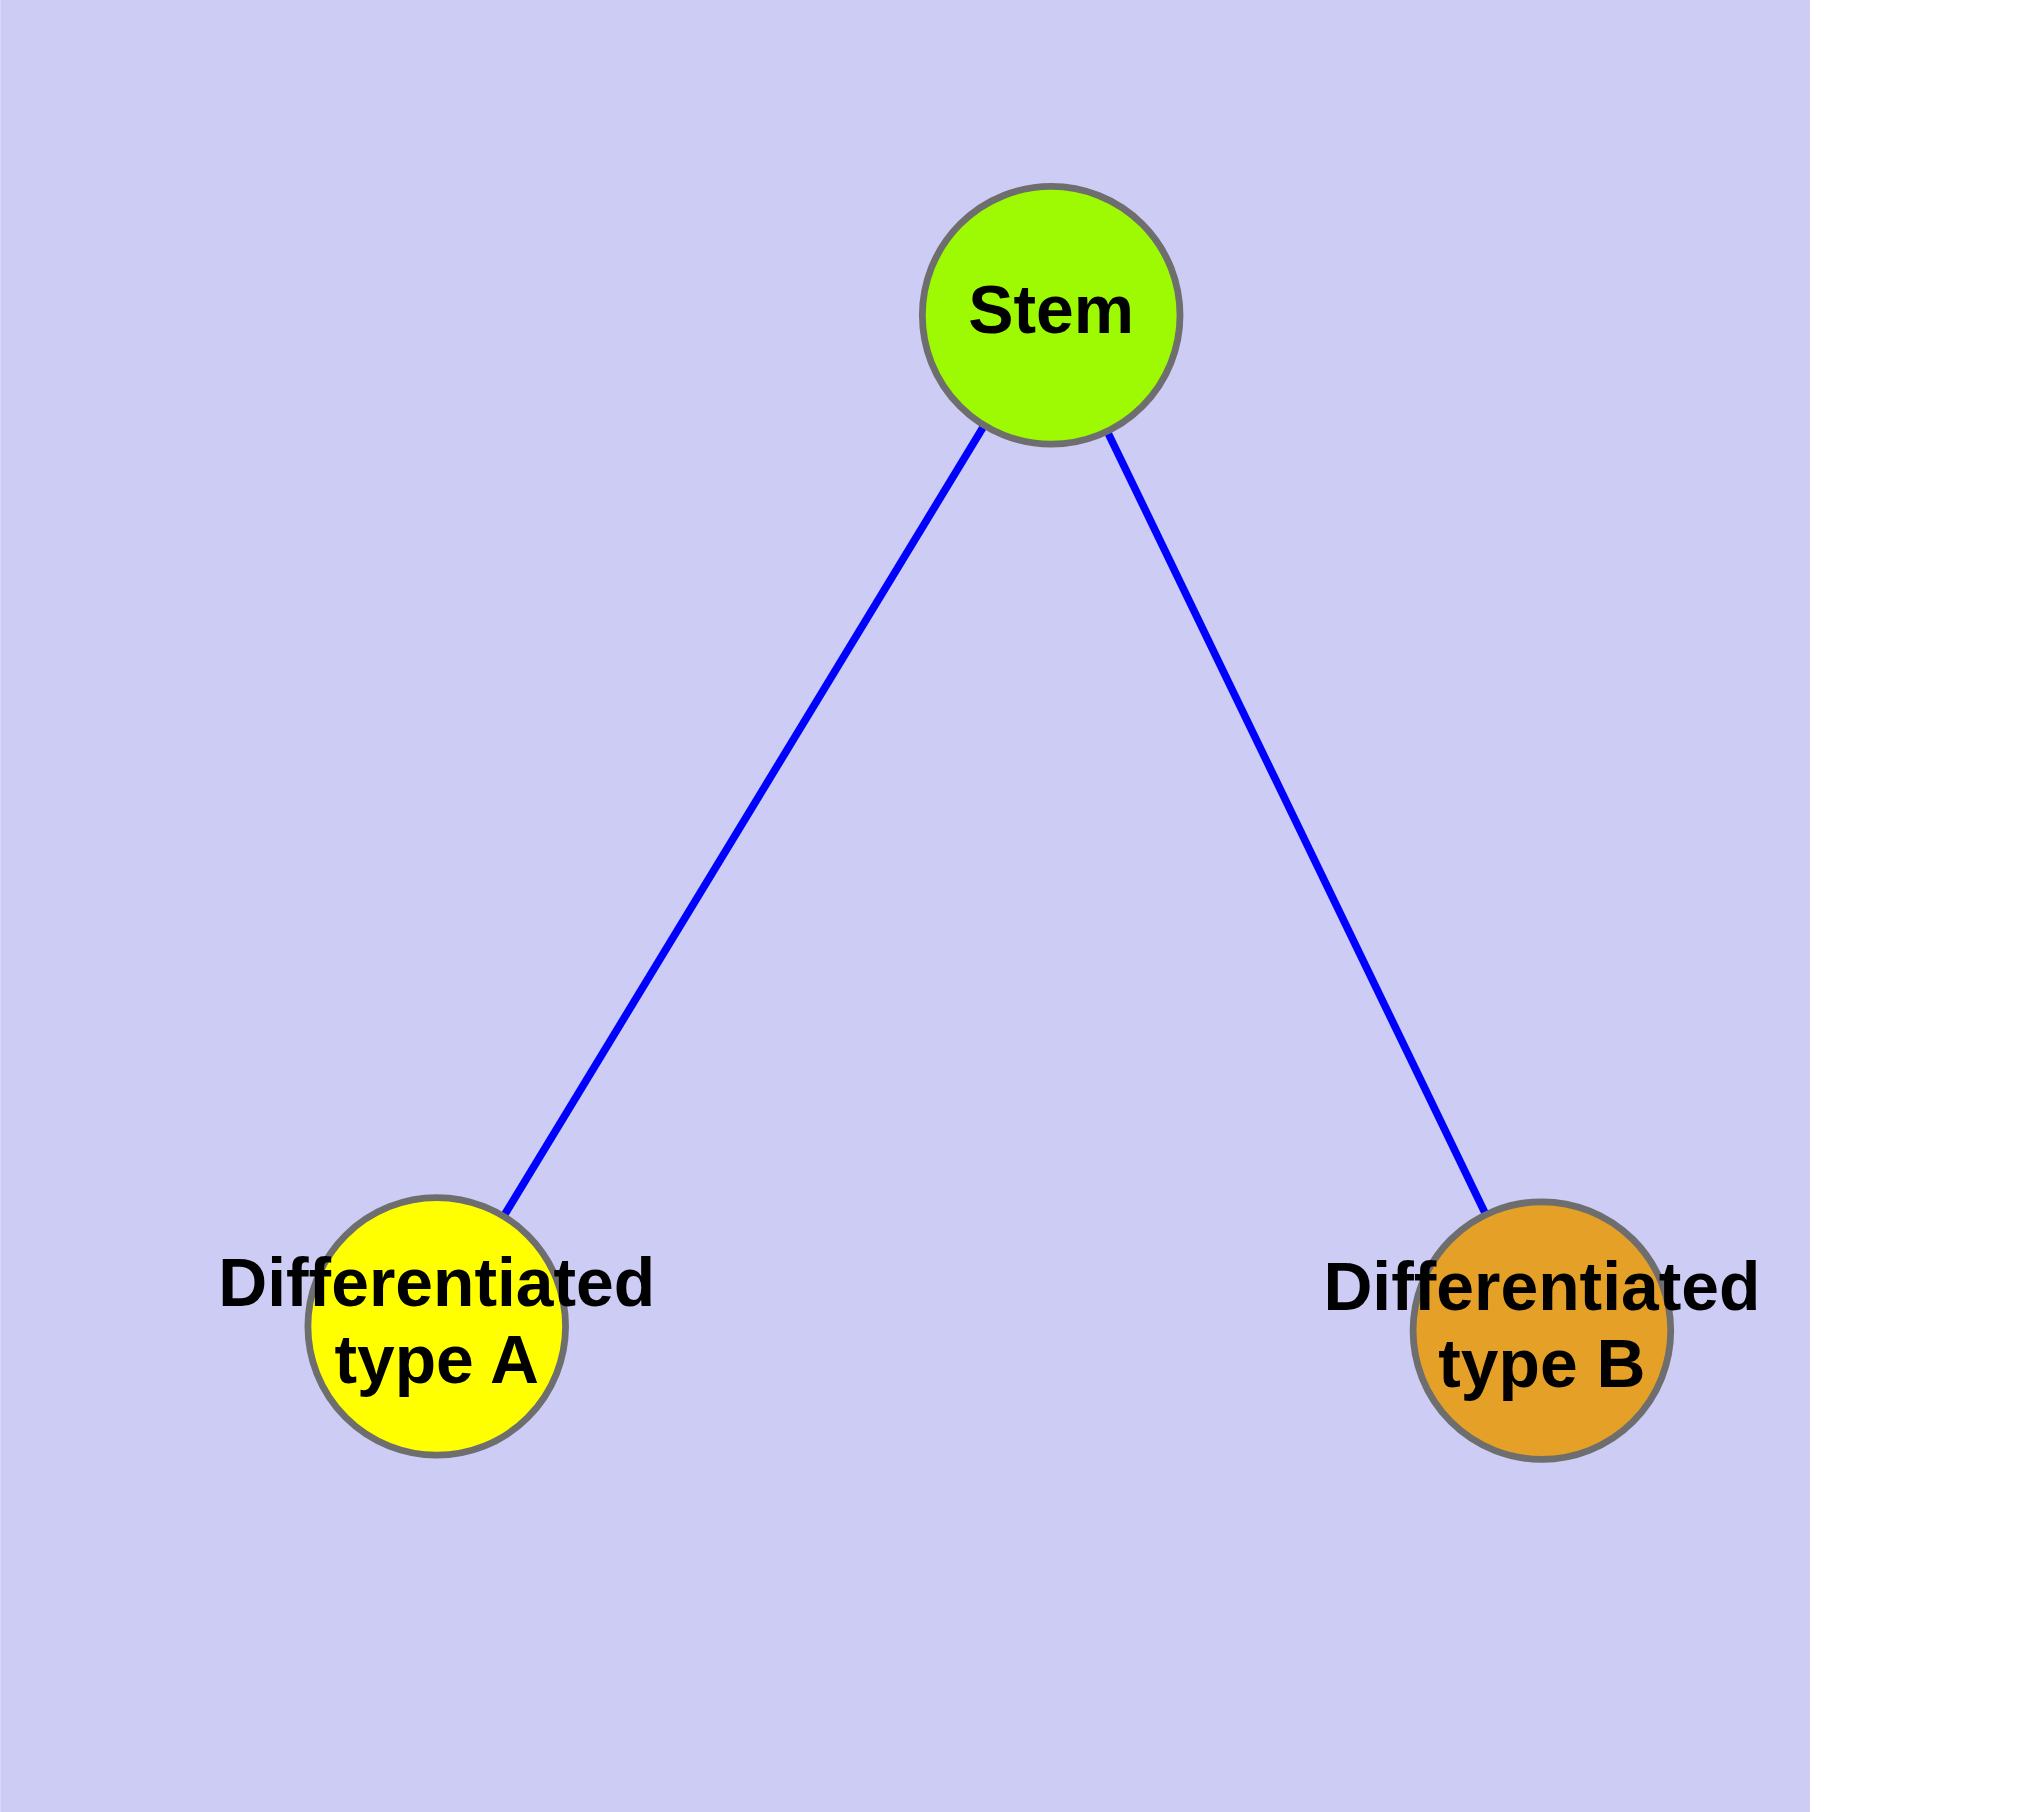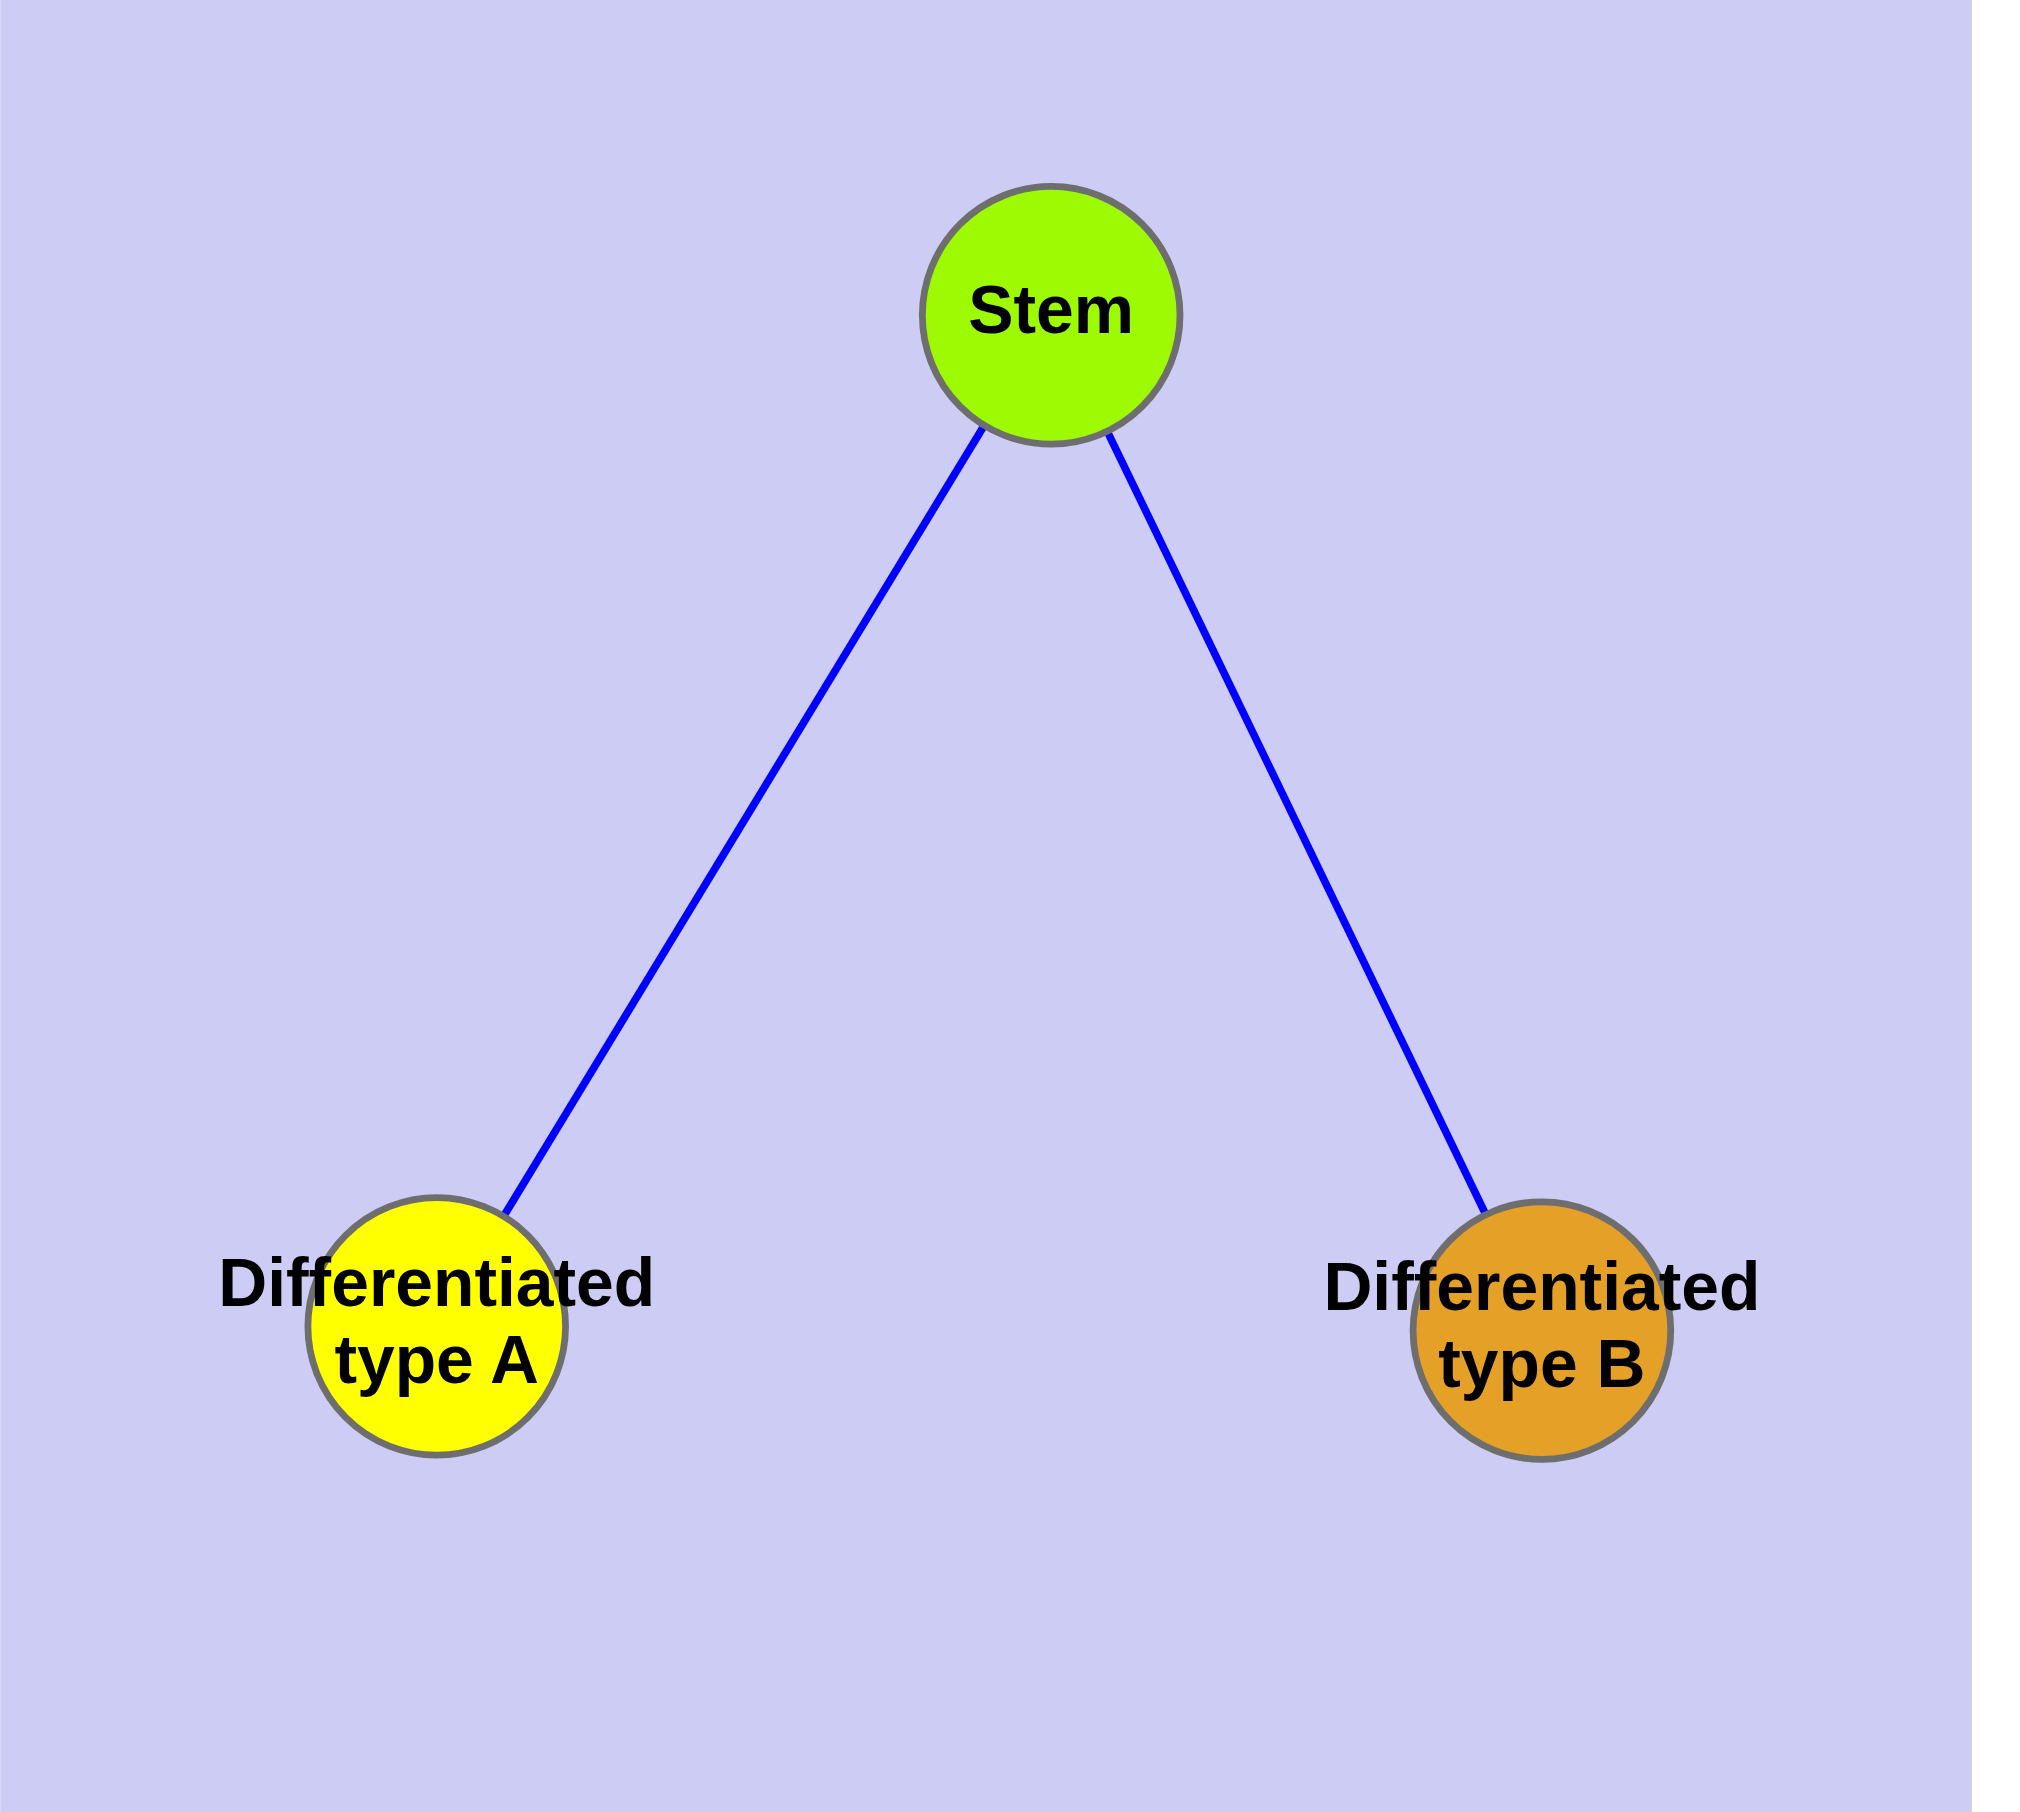--- a/index.html
+++ b/index.html
@@ -26,21 +26,21 @@
     font-family: "Liberation Sans", sans-serif;
     font-weight: bold;
     fill: #000000;
     text-anchor: middle;
     dominant-baseline: middle;
   }
 </style>
 </head>
 <body>
 
-<div id="canvas-wrap" style="width: 1972px; height: 1812px;">
+<div id="canvas-wrap" style="width: 1810px; height: 1812px;">
   <svg id="graph-svg" viewBox="0 0 2384 2138" xmlns="http://www.w3.org/2000/svg" style="width: 2021px; height: 1812px;">
     <rect id="bg-rect" x="0" y="0" width="2384" height="2138" fill="#ccccf5"></rect>
     <g id="edges-layer">
         <line x1="1160.0226800914097" y1="503.6040588288941" x2="594.9773199085903" y2="1433.395941171106" stroke="#0000ff" stroke-width="9" stroke-linecap="butt"></line>
         <line x1="1307.0128463310562" y1="510.6552502670211" x2="1751.9871536689438" y2="1431.344749732979" stroke="#0000ff" stroke-width="9" stroke-linecap="butt"></line>
       </g>
     <g id="nodes-layer">
         <g>
           <circle cx="1240" cy="372" r="152" fill="#9efa02" stroke="#6e6e6e" stroke-width="8"></circle>
           <text class="node-label" x="1240" y="372" font-size="80" fill="#000000"><tspan x="1240" dy="0">Stem</tspan></text>

